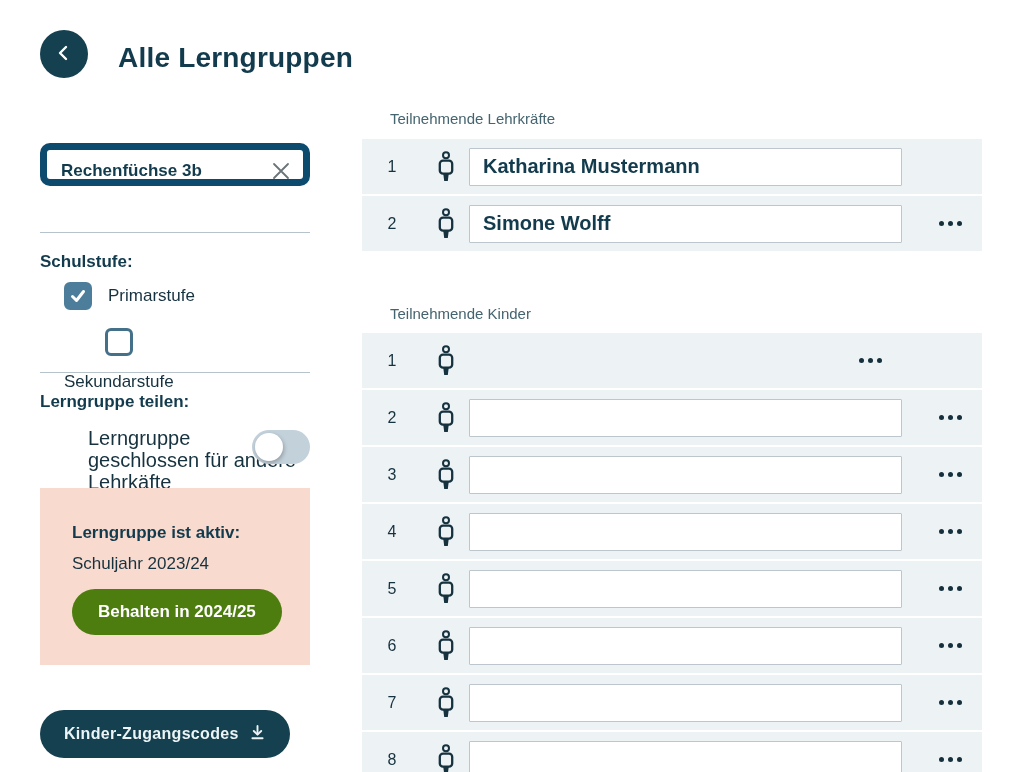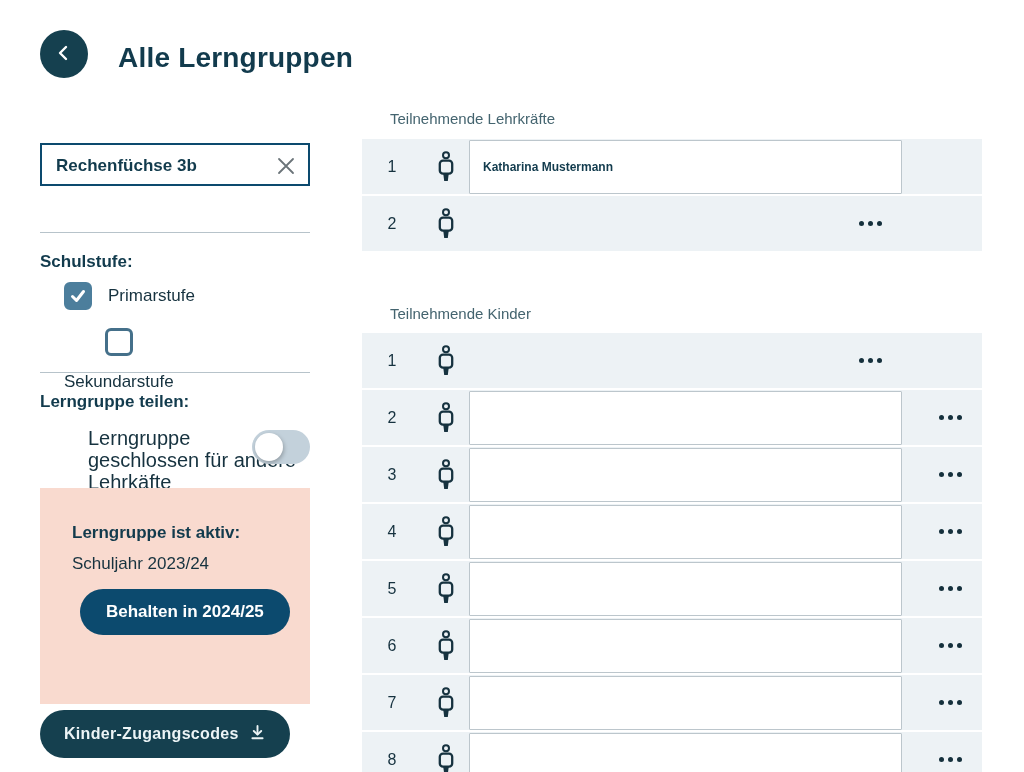--- a/index.html
+++ b/index.html
@@ -10,21 +10,21 @@
   
   .back-btn { position:absolute; left:40px; top:30px; width:48px; height:48px;
     border-radius:50%; background:#15404f; border:none; cursor:pointer;
     display:flex; align-items:center; justify-content:center; }
   .page-title { position:absolute; left:118px; top:42px; font-size:28px;
     font-weight:bold; letter-spacing:.2px; color:#123b4d; }
 
   
   .sidebar { position:absolute; left:40px; top:143px; width:270px; }
   .name-field { position:absolute; left:0; top:0; width:270px; height:43px;
-    background:#fff; border:2px solid #0c4a6e; border-radius:0; }
+    background:#fff; border:7px solid #0c4a6e; border-radius:10px; }
   .name-field input { position:absolute; left:14px; top:0; width:215px; height:41px;
     border:none; outline:none; font-family:inherit; font-size:17px; font-weight:bold;
     color:#123b4d; background:transparent; }
   .clear-x { position:absolute; right:10px; top:9px; width:24px; height:24px;
     background:none; border:none; cursor:pointer; padding:0; }
 
   .divider { position:absolute; left:0; width:270px; height:0;
     border-top:1px solid #b7c3ca; }
   .div1 { top:89px; }
   .div2 { top:229px; }
@@ -43,49 +43,49 @@
   .check-label { font-size:17px; color:#16323f; }
 
   .teilen-label { top:249px; }
   .share-text { position:absolute; left:0; top:284px; width:212px; font-size:20px;
     line-height:22px; color:#16323f;margin-left:48px; }
   .toggle { position:absolute; right:0; top:287px; width:58px; height:34px;
     border-radius:17px; background:#c3d1db; border:none; cursor:pointer; }
   .toggle .knob { position:absolute; left:3px; top:3px; width:28px; height:28px;
     border-radius:50%; background:#fff; box-shadow:1px 2px 4px rgba(0,0,0,.25); }
 
-  .alert-box { position:absolute; left:0; top:345px; width:270px; height:216px;
+  .alert-box { position:absolute; left:0; top:345px; width:270px; height:177px;
     background:#f9dacf; }
   .alert-title { position:absolute; left:32px; top:35px; font-size:17px;
     font-weight:bold; color:#123b4d; }
   .alert-sub { position:absolute; left:32px; top:66px; font-size:17px; color:#16323f; }
-  .alert-btn { position:absolute; left:40px; top:101px; height:46px; padding:0 26px;
-    border:none; border-radius:23px; background:#0c4a6e; color:#ffffff;
+  .alert-btn { position:absolute; left:32px; top:101px; height:46px; padding:0 26px;
+    border:none; border-radius:23px; background:#4d7c0f; color:#ffffff;
     font-family:inherit; font-size:17px; font-weight:bold; cursor:pointer; }
 
   .codes-btn { position:absolute; left:0; top:567px; height:48px; padding:0 24px;
     border:none; border-radius:24px; background:#15404f; color:#ecf4f6;
     font-family:inherit; font-size:16px; font-weight:bold; letter-spacing:.3px;
     display:flex; align-items:center; gap:10px; cursor:pointer; }
 
   
   .right-col { position:absolute; left:362px; top:0; width:620px; }
   .section-heading { position:absolute; font-size:15px; color:#44646f;margin-left:28px; }
   .teachers-heading { top:110px; }
   .children-heading { top:305px; }
   .rows { position:absolute; left:0; width:620px; }
   .teacher-rows { top:139px; }
   .child-rows { top:333px; }
 
   .row { width:620px; height:55px; margin-bottom:2px; background:#edf2f5;
     display:grid; grid-template-columns:60px 47px 433px 1fr; align-items:center; }
   .row-index { text-align:center; font-size:16px; color:#16323f; }
   .row-icon { display:flex; align-items:center; justify-content:center; }
-  .row-input { width:433px; height:54px; background:#fff; border:1px solid #bcc6cc;
-    border-radius:1px; font-family:inherit; font-size:12px; font-weight:bold;
+  .row-input { width:433px; height:38px; background:#fff; border:1px solid #bcc6cc;
+    border-radius:1px; font-family:inherit; font-size:20px; font-weight:bold;
     color:#123b4d; padding:0 13px; outline:none; }
   .row-menu { justify-self:end; margin-right:18px; background:none; border:none;
     cursor:pointer; display:flex; gap:4px; padding:6px 2px; }
   .row-menu .dot { width:5px; height:5px; border-radius:50%; background:#15303c; }
 </style>
 </head>
 <body>
 
 <div class="page">
 
@@ -184,20 +184,21 @@
   </div>
         <div class="row">
     <div class="row-index">2</div>
     <div class="row-icon">
       <svg width="20" height="31" viewBox="0 0 20 31" fill="none">
         <circle cx="10" cy="4.2" r="3" stroke="#16323f" stroke-width="2"></circle>
         <rect x="3.8" y="9.6" width="12.4" height="13" rx="3.2" stroke="#16323f" stroke-width="2.3"></rect>
         <path d="M7.2 22.6 H12.8 L11.8 30 H8.2 Z" fill="#16323f"></path>
       </svg>
     </div>
+    <input class="row-input" type="text" value="Simone Wolff" style="">
     <button class="row-menu">
       <span class="dot"></span>
       <span class="dot"></span>
       <span class="dot"></span>
     </button>
   </div>
       </div>
 
     <div class="section-heading children-heading">Teilnehmende Kinder</div>
     <div class="rows child-rows" id="child-rows">

